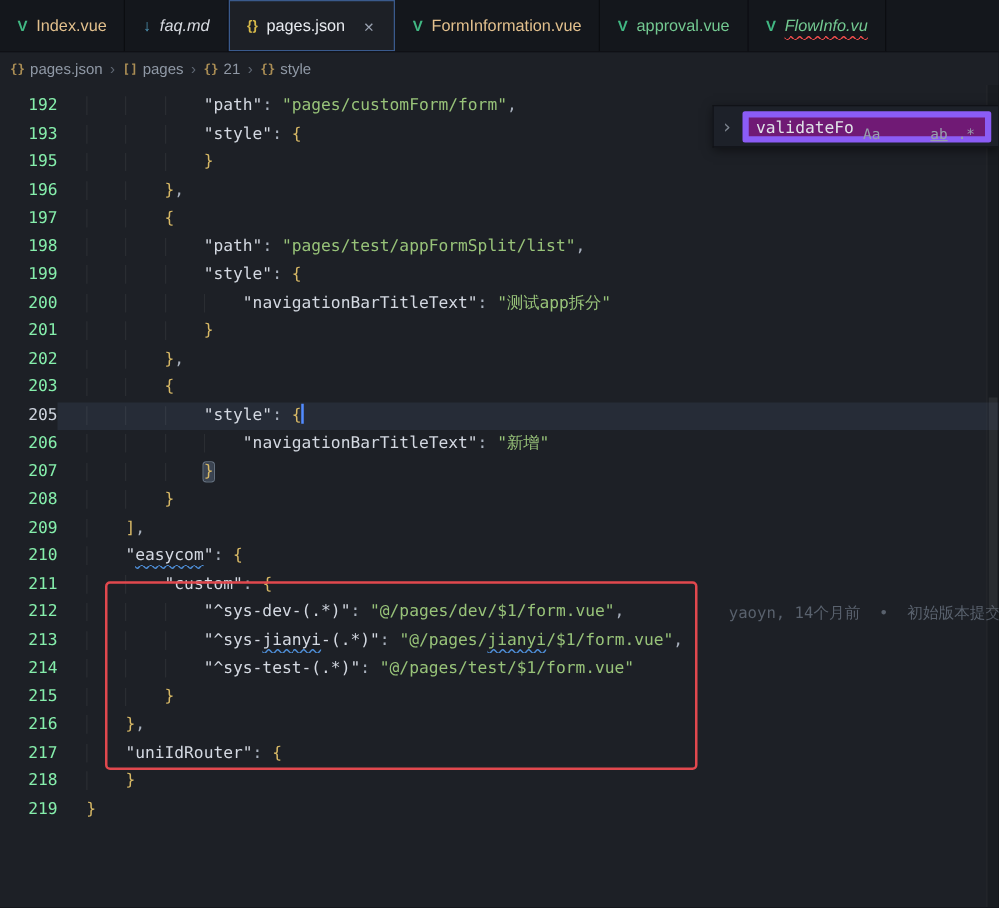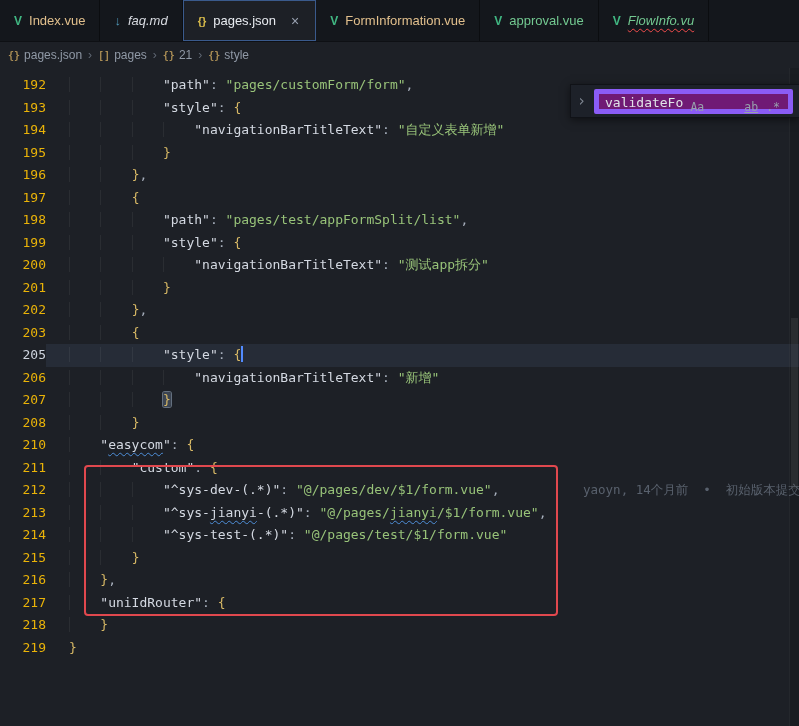--- a/index.html
+++ b/index.html
@@ -30,21 +30,21 @@
               color:#9099a6;background:#1d2026;}
   .crumb{display:flex;align-items:center;gap:4px;cursor:pointer;}
   .crumbicon{color:#ab8e55;font-size:10px;font-weight:bold;font-family:"DejaVu Sans Mono",monospace;}
   .crumbsep{color:#5f6773;margin:0 6px;font-size:12px;}
 
   
   .editor{position:relative;height:658px;width:799px;overflow:hidden;
           font-family:"DejaVu Sans Mono",monospace;font-size:13px;line-height:22.5px;}
   .lines{padding-top:6px;}
   .line{display:flex;height:22.5px;}
-  .num{flex:none;width:46px;text-align:right;color:#eab308;user-select:none;}
+  .num{flex:none;width:46px;text-align:right;color:#86efac;user-select:none;}
   .content{flex:1;padding-left:23px;white-space:pre;position:relative;}
   .line.current .content{background:#262c37;}
   .line.current .num{color:#ced4de;}
   .indent{box-shadow:inset 1px 0 0 rgba(255,255,255,0.06);}
   .tk-k{color:#d4d9e2;}
   .tk-s{color:#98c379;}
   .tk-p{color:#a8b0bd;}
   .tk-b{color:#d8b966;}
   .sq{text-decoration:underline wavy #4e8fd9 1px;text-underline-offset:3px;}
   .match{background:#3b4452;box-shadow:0 0 0 1px #64707f;border-radius:2px;}
@@ -132,24 +132,20 @@
     <div class="lines">
         <div class="line">
           <span class="num">192</span>
           <span class="content"><span class="indent">    </span><span class="indent">    </span><span class="indent">    </span><span class="tk-k">"path"</span><span class="tk-p">: </span><span class="tk-s">"pages/customForm/form"</span><span class="tk-p">,</span></span>
         </div>
         <div class="line">
           <span class="num">193</span>
           <span class="content"><span class="indent">    </span><span class="indent">    </span><span class="indent">    </span><span class="tk-k">"style"</span><span class="tk-p">: </span><span class="tk-b">{</span></span>
         </div>
         <div class="line">
-          <span class="num">194</span>
-          <span class="content"><span class="indent">    </span><span class="indent">    </span><span class="indent">    </span><span class="indent">    </span><span class="tk-k">"navigationBarTitleText"</span><span class="tk-p">: </span><span class="tk-s">"自定义表单新增"</span></span>
-        </div>
-        <div class="line">
           <span class="num">195</span>
           <span class="content"><span class="indent">    </span><span class="indent">    </span><span class="indent">    </span><span class="tk-b">}</span></span>
         </div>
         <div class="line">
           <span class="num">196</span>
           <span class="content"><span class="indent">    </span><span class="indent">    </span><span class="tk-b">}</span><span class="tk-p">,</span></span>
         </div>
         <div class="line">
           <span class="num">197</span>
           <span class="content"><span class="indent">    </span><span class="indent">    </span><span class="tk-b">{</span></span>
@@ -186,20 +182,24 @@
           <span class="num">206</span>
           <span class="content"><span class="indent">    </span><span class="indent">    </span><span class="indent">    </span><span class="indent">    </span><span class="tk-k">"navigationBarTitleText"</span><span class="tk-p">: </span><span class="tk-s">"新增"</span></span>
         </div>
         <div class="line">
           <span class="num">207</span>
           <span class="content"><span class="indent">    </span><span class="indent">    </span><span class="indent">    </span><span class="tk-b match">}</span></span>
         </div>
         <div class="line">
           <span class="num">208</span>
           <span class="content"><span class="indent">    </span><span class="indent">    </span><span class="tk-b">}</span></span>
+        </div>
+        <div class="line">
+          <span class="num">209</span>
+          <span class="content"><span class="indent">    </span><span class="tk-b">]</span><span class="tk-p">,</span></span>
         </div>
         <div class="line">
           <span class="num">210</span>
           <span class="content"><span class="indent">    </span><span class="tk-k">"</span><span class="tk-k sq">easycom</span><span class="tk-k">"</span><span class="tk-p">: </span><span class="tk-b">{</span></span>
         </div>
         <div class="line">
           <span class="num">211</span>
           <span class="content"><span class="indent">    </span><span class="indent">    </span><span class="tk-k">"custom"</span><span class="tk-p">: </span><span class="tk-b">{</span></span>
         </div>
         <div class="line">

